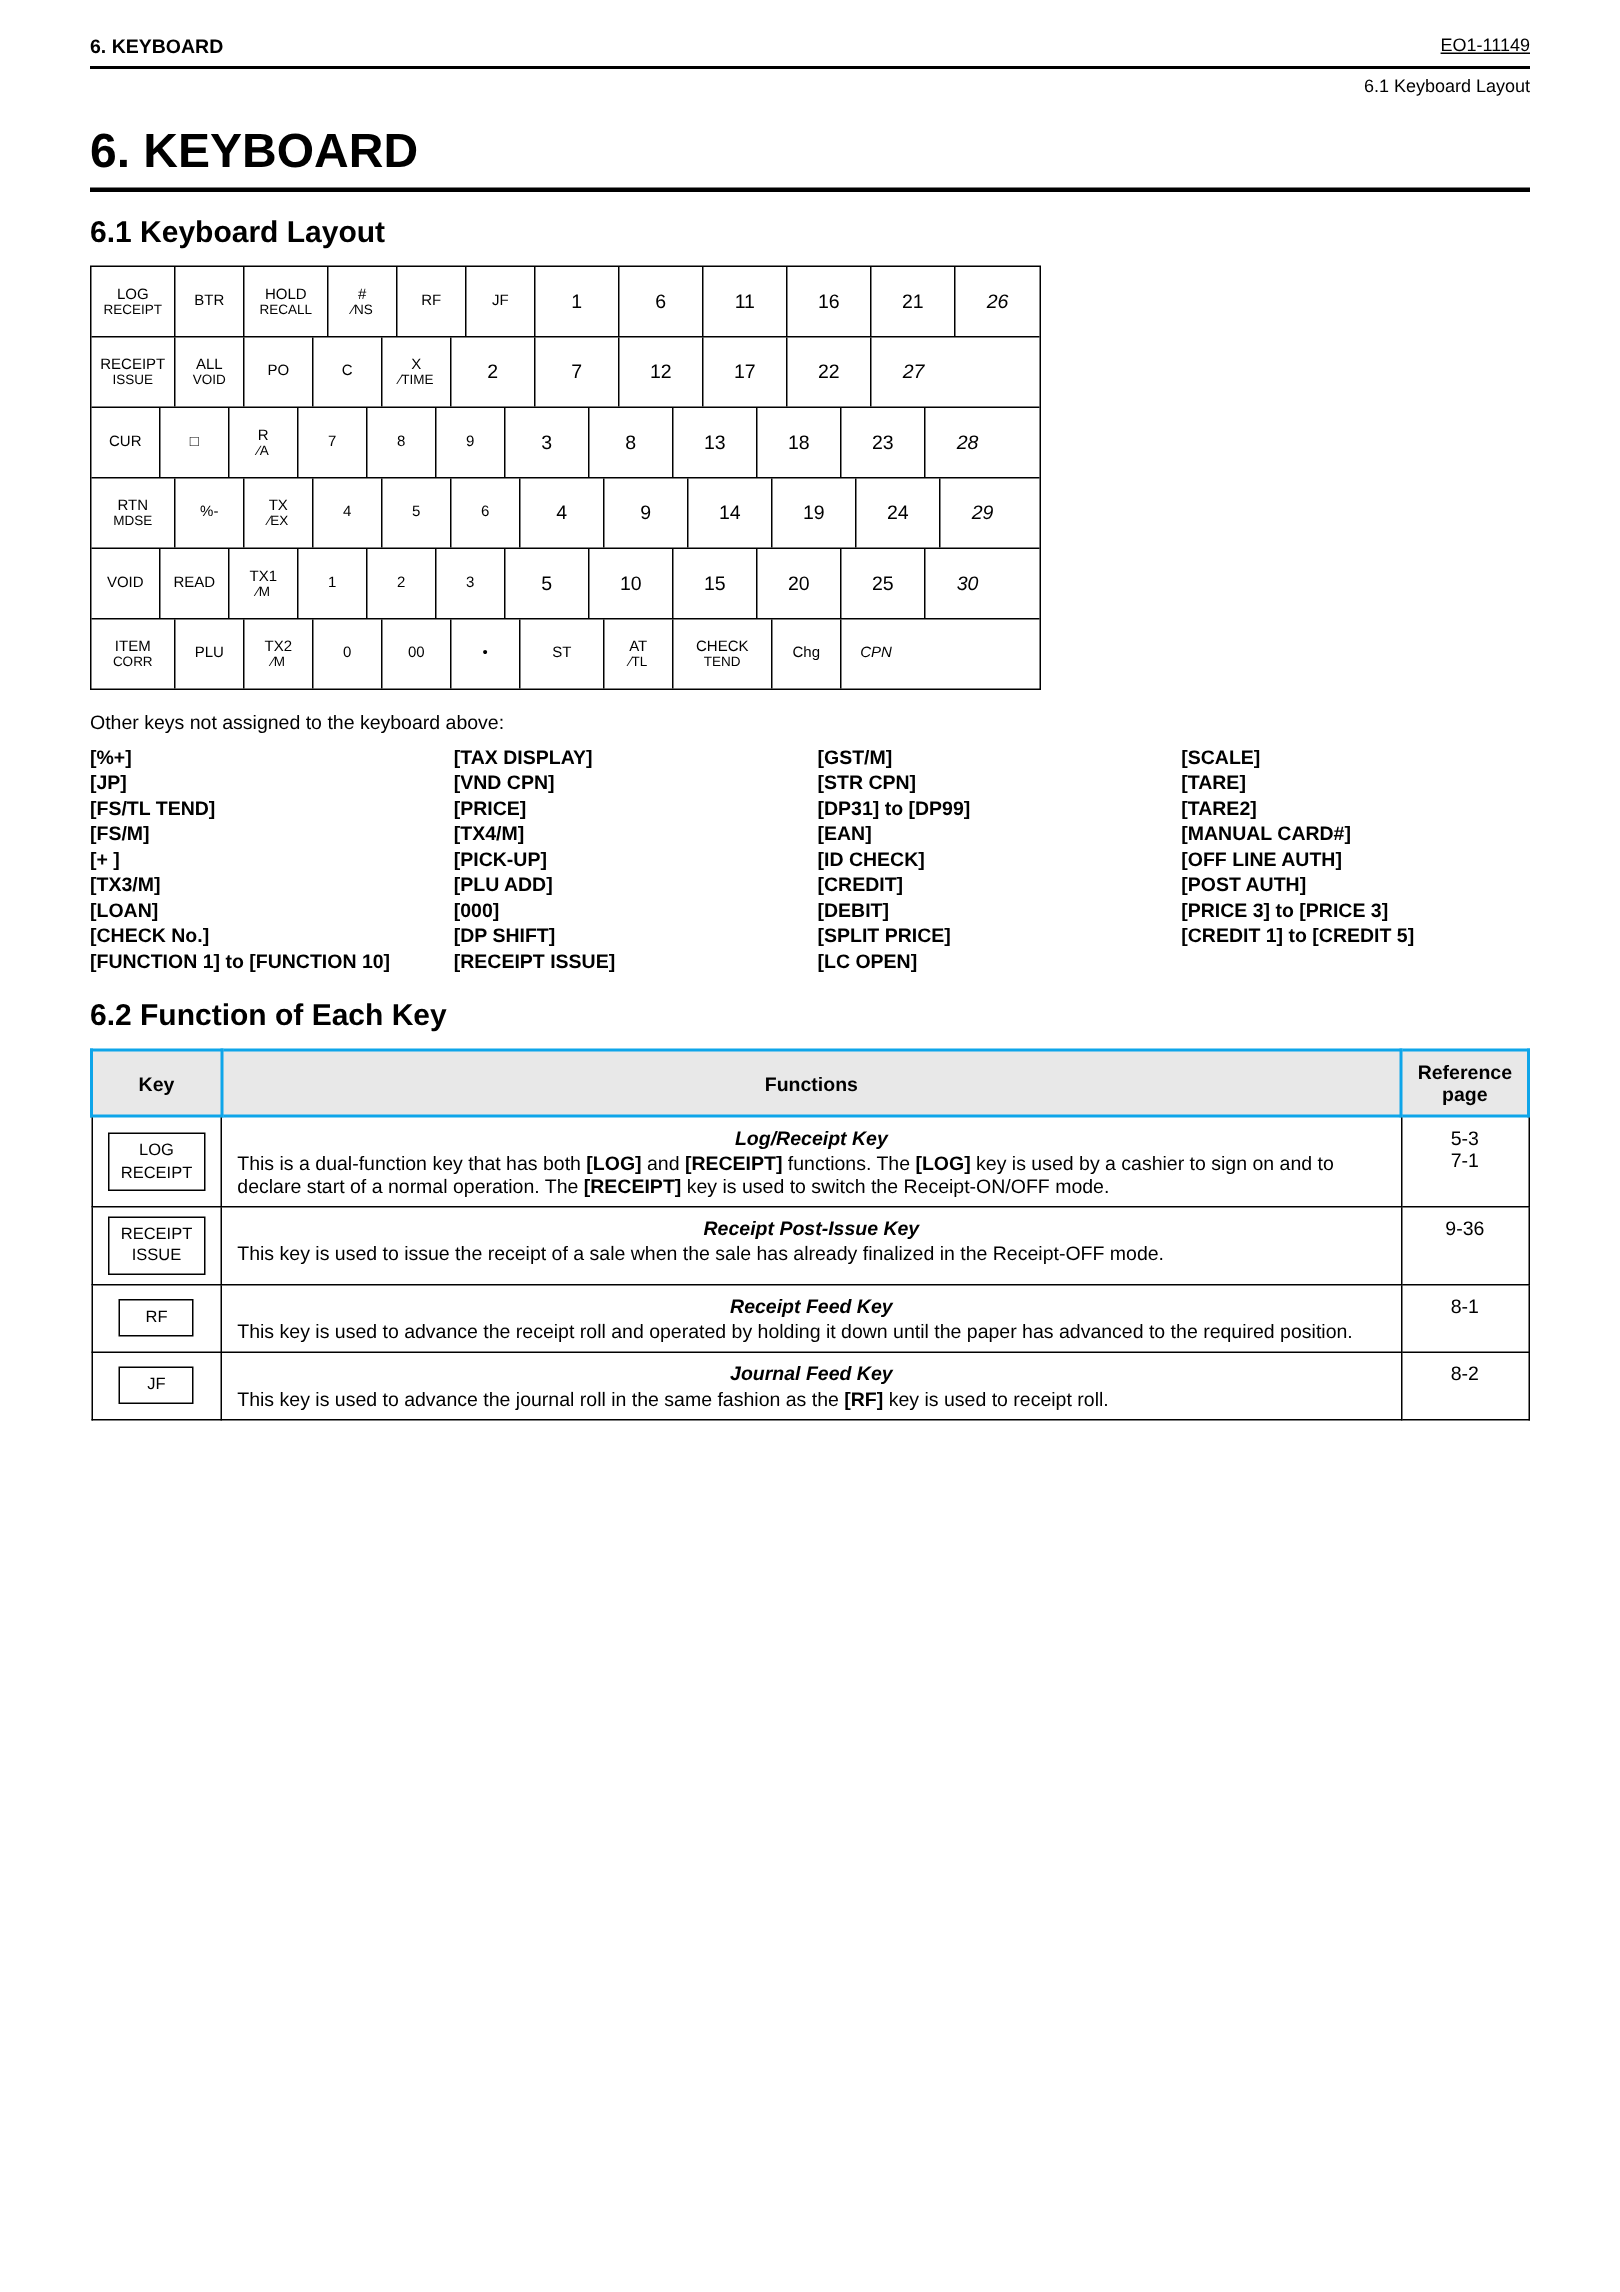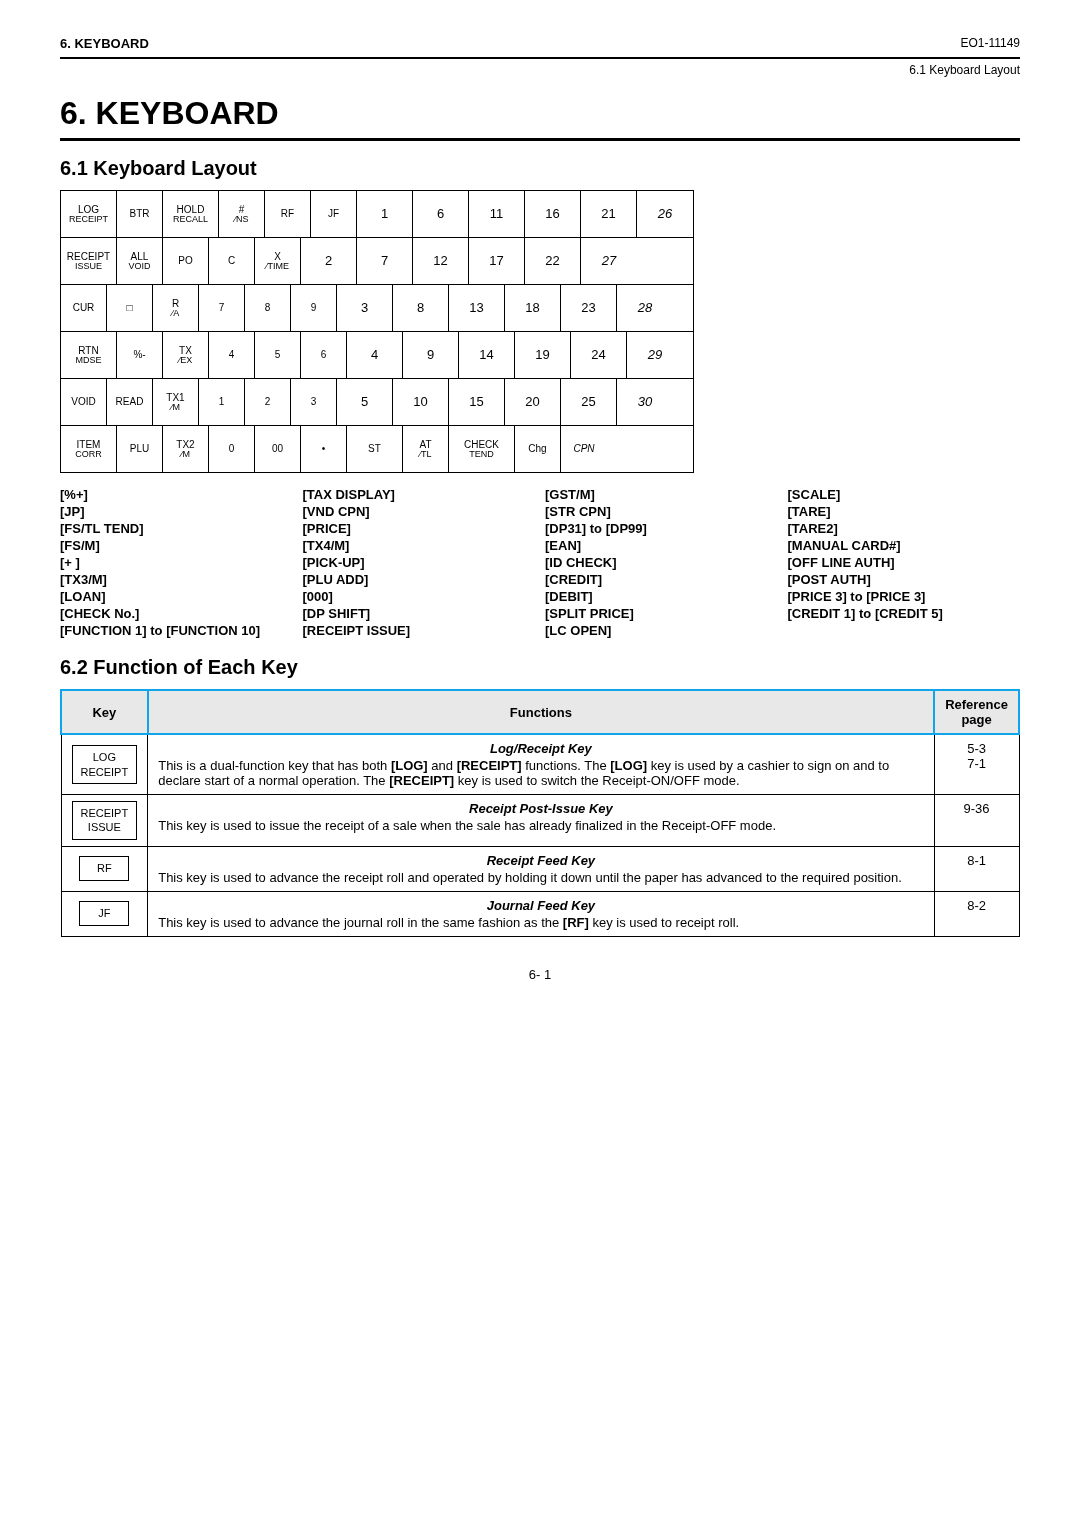--- a/index.html
+++ b/index.html
@@ -8,37 +8,38 @@
       font-size: 13px;
       background: #fff;
       color: #000;
       width: 1080px;
       min-height: 1528px;
       padding: 0;
     }
     .page {
       width: 1080px;
       min-height: 1528px;
-      padding: 36px 60px 40px 60px;
+      padding: 23px 60px 40px 60px;
       border-radius: 13px;
     }
     .header-bar {
       display: flex;
       justify-content: space-between;
       align-items: flex-start;
       border-bottom: 2px solid #000;
       padding-bottom: 6px;
       margin-bottom: 4px;
     }
     .header-left {
       font-weight: bold;
       font-size: 13px;
     }
     .header-right {
       font-size: 12px;
+      text-decoration: underline;
     }
     .sub-header {
       text-align: right;
       font-size: 12px;
       margin-bottom: 18px;
     }
     h1.chapter-title {
       font-size: 32px;
       font-weight: bold;
       margin-bottom: 16px;
@@ -358,20 +359,21 @@
             <span class="top">CHECK</span>
             <span class="bot">TEND</span>
           </div>
         </div>
       <div class="kb-key">Chg</div>
       <div class="kb-key">CPN</div>
     </div>
   </div>
 
   
+  <p class="other-keys-title">Other keys not assigned to the keyboard above:</p>
   <div class="other-keys">
     <div class="keys-grid">
       <span>[%+]</span>
       <span>[TAX DISPLAY]</span>
       <span>[GST/M]</span>
       <span>[SCALE]</span>
       <span>[JP]</span>
       <span>[VND CPN]</span>
       <span>[STR CPN]</span>
       <span>[TARE]</span>
@@ -474,16 +476,13 @@
           <div class="func-desc">
             This key is used to advance the journal roll in the same fashion as the <span class="bold">[RF]</span> key is used to receipt roll.
           </div>
         </td>
         <td class="ref-cell">8-2</td>
       </tr>
     </tbody>
   </table>
 
   
-  <div class="page-footer">
-    <span>6- 1</span>
-  </div>
 </div>
 
 </body></html>

